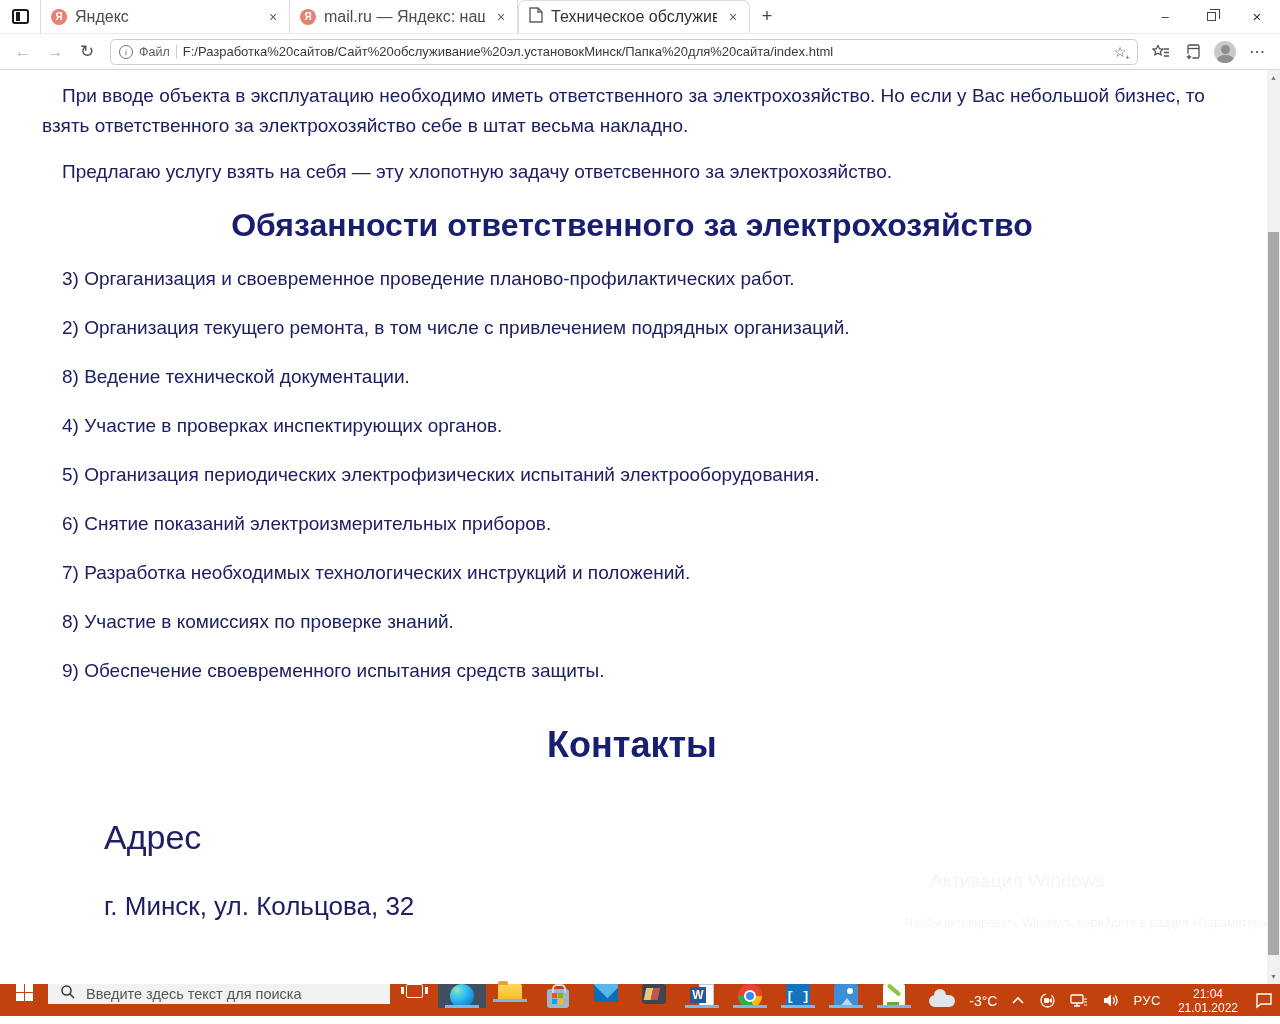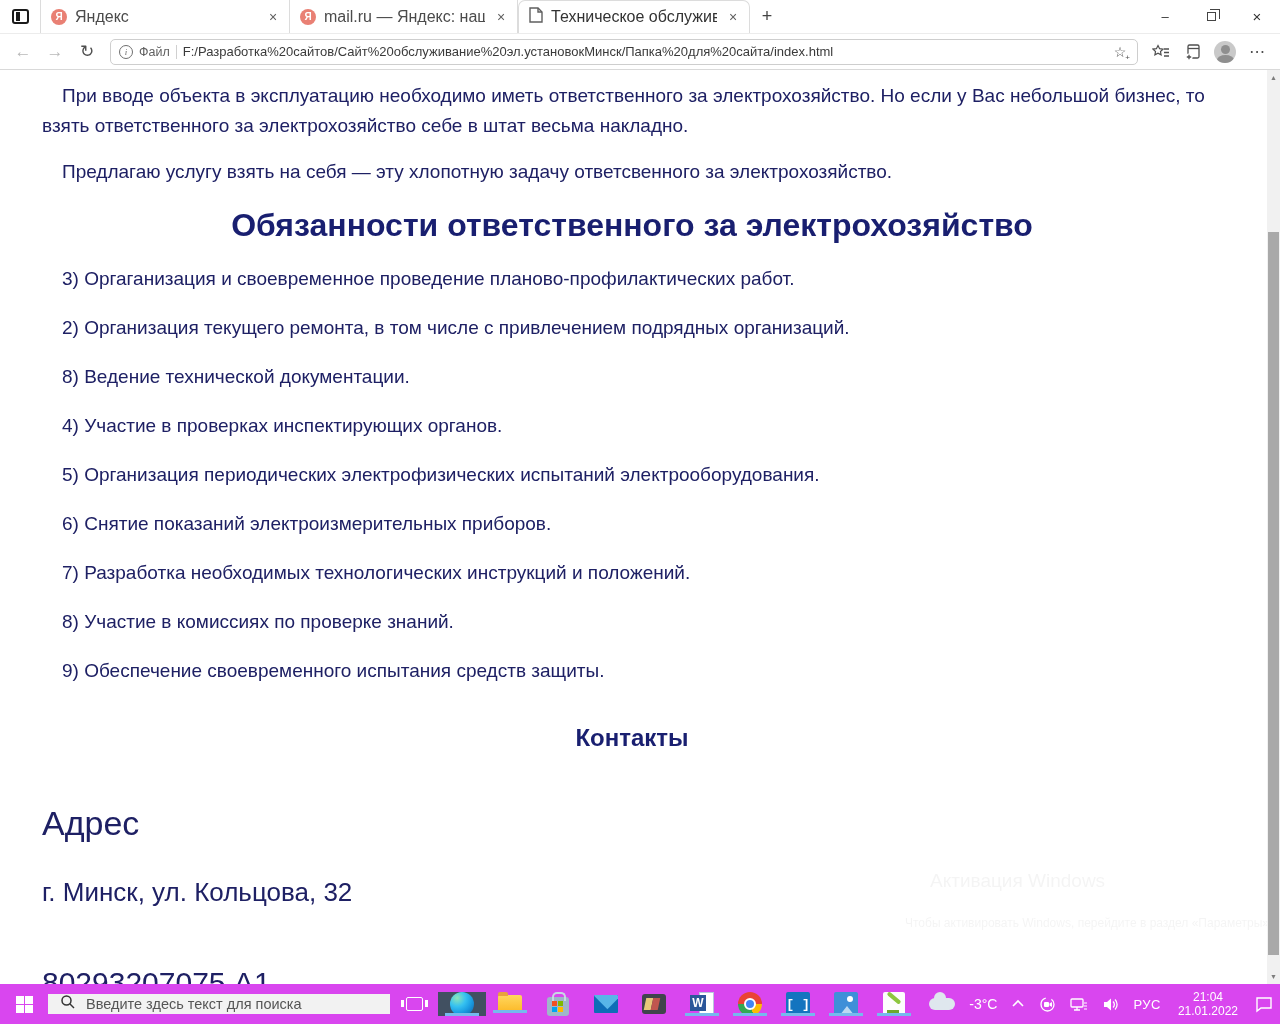--- a/index.html
+++ b/index.html
@@ -44,38 +44,38 @@
   .avatar::after { content:""; position:absolute; left:2.5px; top:14px; width:17px; height:10px; border-radius:50% 50% 0 0; background:#8f8f8f; }
 
   
   .content { position:relative; height:914px; background:#fff; color:#1e2064; overflow:hidden;padding-left:30px; }
   .page-inner { padding:11px 58px 0 12px; }
   .para { font-size:19px; line-height:30px; text-indent:20px; }
   .para.p2 { margin-top:16px; }
   h1.duties { margin-top:20px; font-size:32px; font-weight:bold; text-align:center; color:#191f70; }
   .duty { font-size:19px; margin-left:20px; margin-bottom:27px; }
   .duties-list { margin-top:24px; }
-  h2.contacts { margin-top:42px; font-size:24px; font-weight:bold; text-align:center; color:#191f70; }
-  .contact-block { margin-top:52px; }
+  h2.contacts { margin-top:42px; font-size:36px; font-weight:bold; text-align:center; color:#191f70; }
+  .contact-block { margin-left:62px; margin-top:52px; }
   .addr-h { font-size:34px; font-weight:400; color:#1e2064; }
   .addr-line { font-size:26px; margin-top:34px; }
   .phone a { font-size:30px; color:#1e2064; text-decoration:underline; }
   .phone { margin-top:58px; }
   .watermark { position:absolute; color:rgba(60,60,60,0.06); }
   .wm1 { left:930px; top:800px; font-size:19px; }
   .wm2 { left:905px; top:846px; font-size:12px; }
 
   
   .scrollbar { position:absolute; right:0; top:0; width:13px; height:914px; background:#f1f1f1; }
   .sb-arrow { position:absolute; left:0; width:13px; height:15px; color:#7d7d7d; font-size:7px; display:flex; align-items:center; justify-content:center; }
   .sb-up { top:0; } .sb-down { bottom:0; }
   .sb-thumb { position:absolute; left:1px; width:11px; top:162px; height:723px; background:#a9a9a9; }
 
   
-  .taskbar { height:40px; background:#d946ef; display:flex; align-items:center; color:#fff; }
+  .taskbar { height:32px; background:#c2410c; display:flex; align-items:flex-start; color:#fff; }
   .tb-btn { width:48px; display:flex; align-items:center; justify-content:center; position:relative; }
   .tb-btn.edge-active { background:#415061; }
   .runline { position:absolute; bottom:0; left:7px; right:7px; height:3px; background:#76b9ed; }
   .start-logo { width:17px; height:17px; display:grid; grid-template-columns:8px 8px; grid-template-rows:8px 8px; gap:1px; }
   .start-logo span { background:#fff; }
   .tb-search { width:342px; background:#f2f2f2; display:flex; align-items:center; gap:10px; padding:0 12px; }
   .tb-search .ph { color:#555; font-size:14.5px; }
   .tray { margin-left:auto; display:flex; align-items:center; }
   .tray-item { padding:8px 7px; display:flex; align-items:center; justify-content:center; height:100%; }
   .temp { font-size:14px; color:#fff; }

